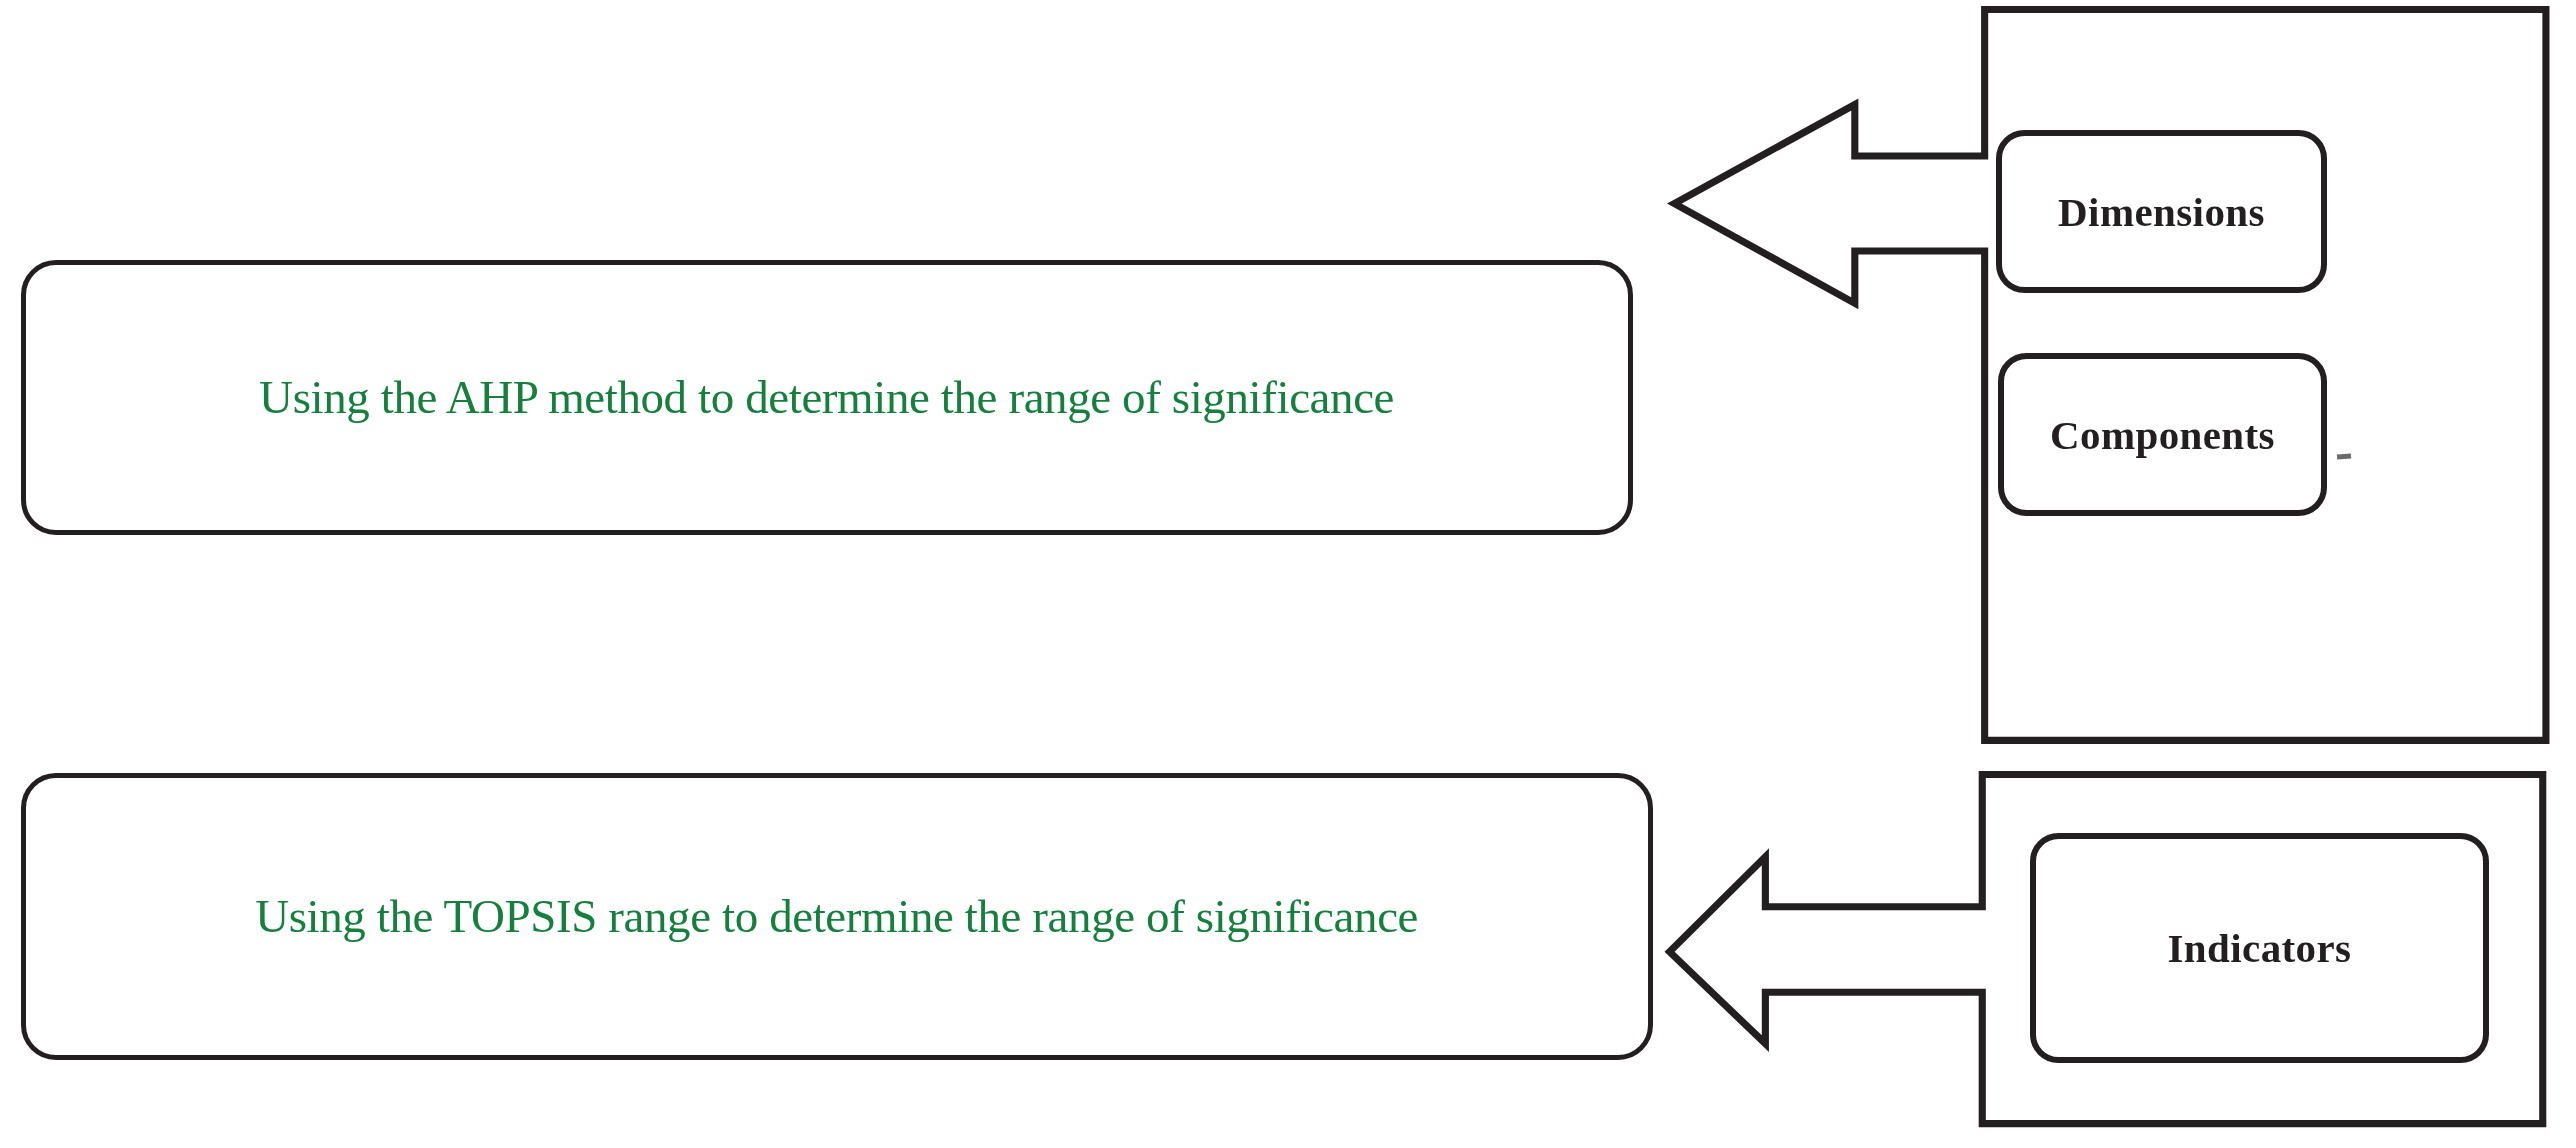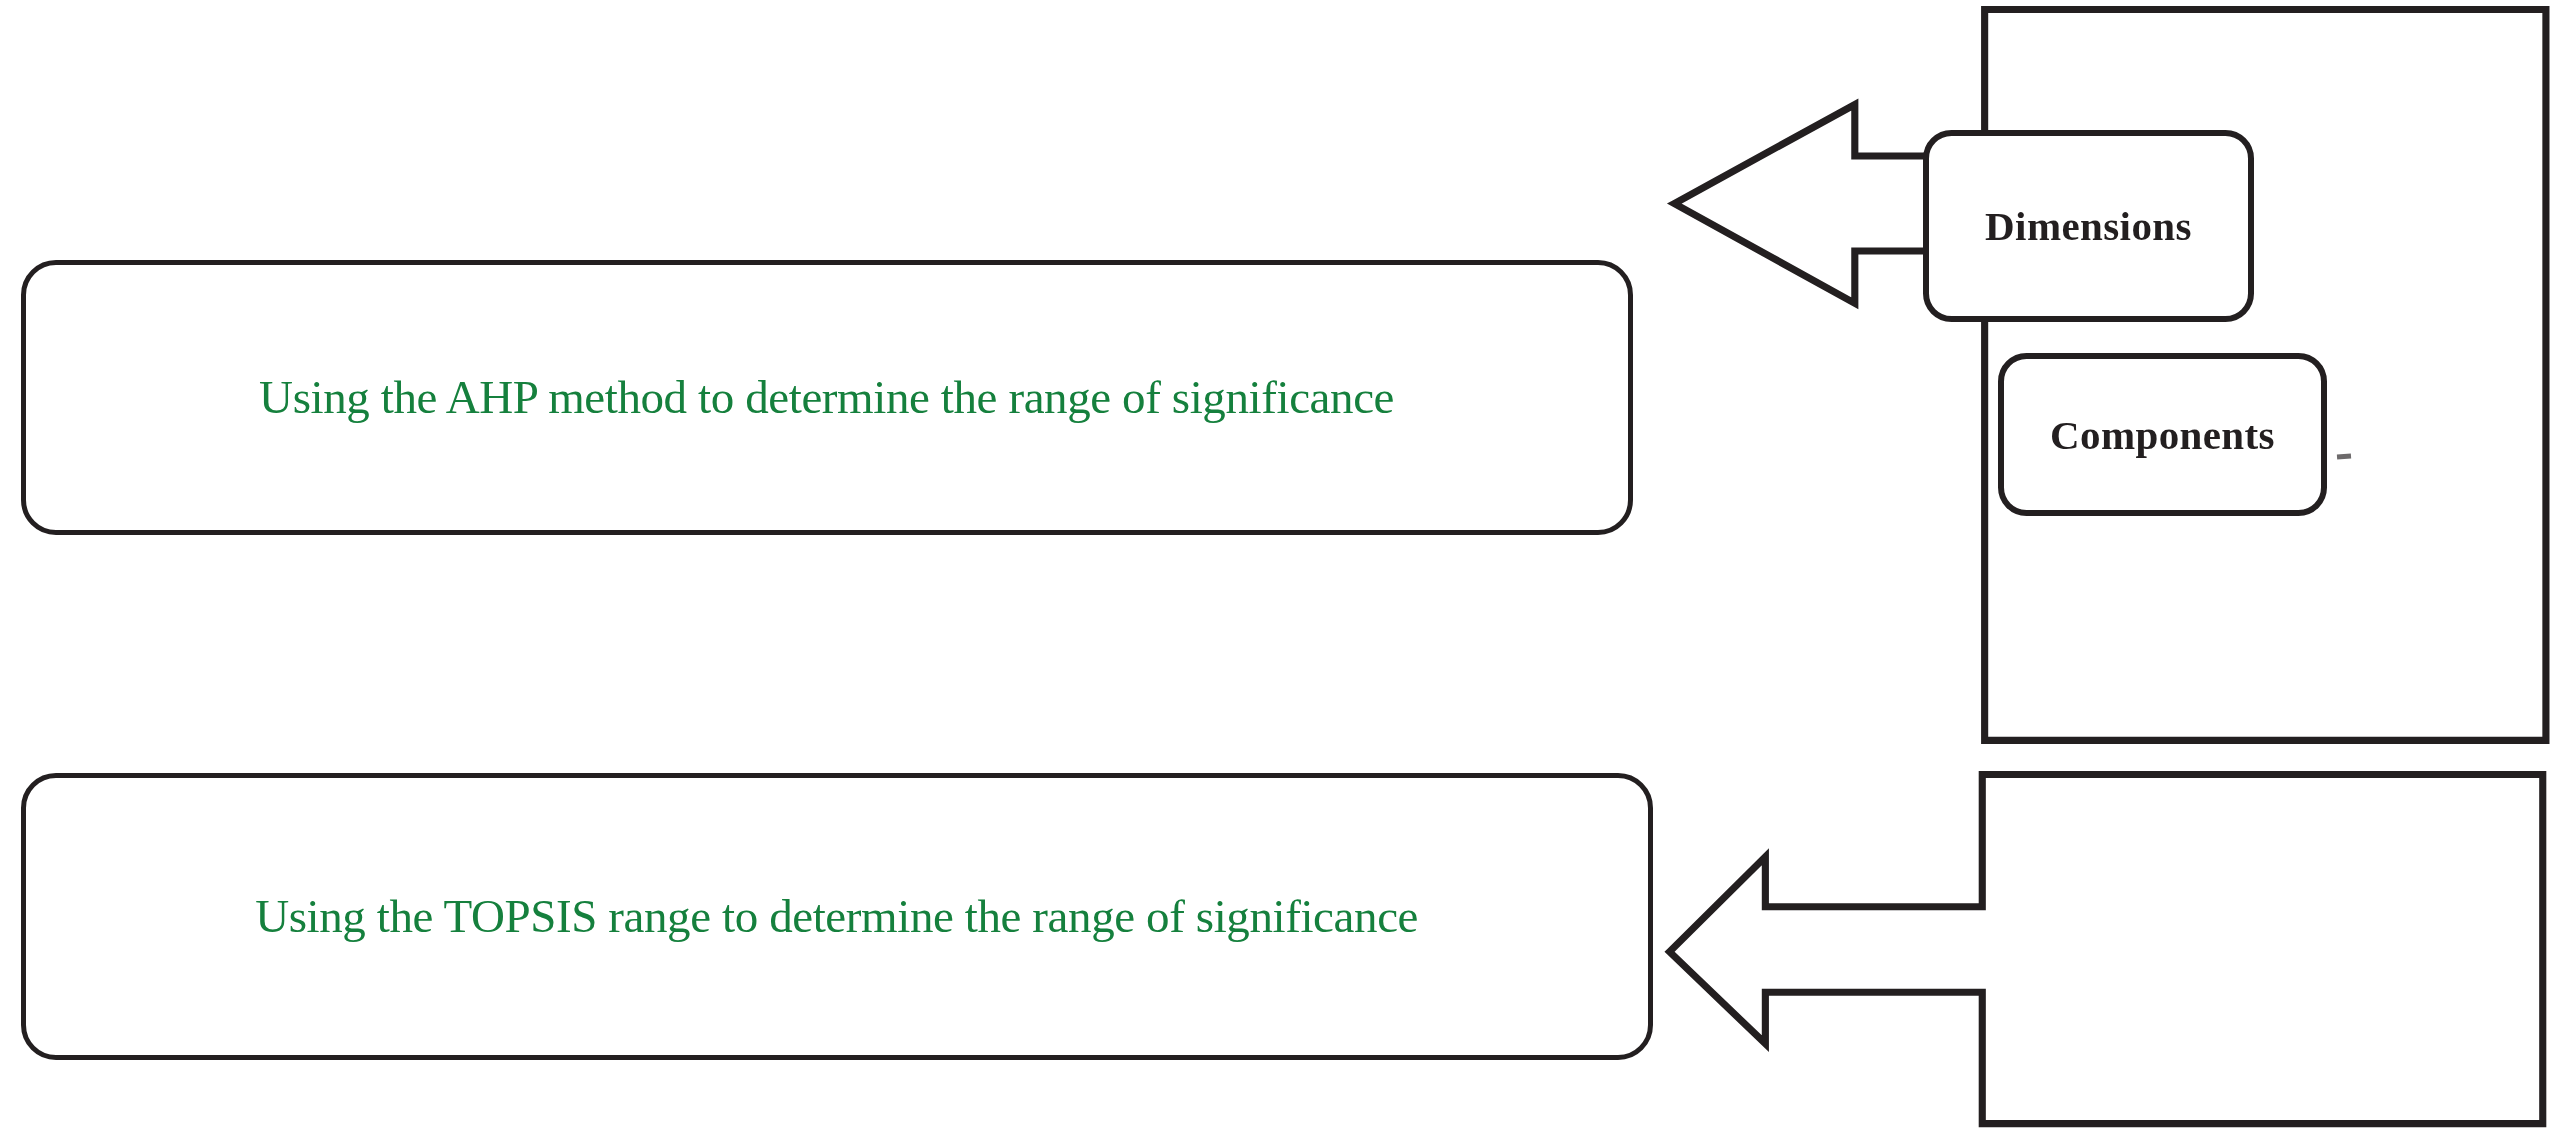--- a/index.html
+++ b/index.html
@@ -76,24 +76,24 @@
   .criterion-label {
     font-family: "Liberation Serif", "DejaVu Serif", serif;
     font-size: 41px;
     font-weight: 700;
     color: #231f20;
     text-align: center;
     letter-spacing: 0.4px;
     white-space: nowrap;
   }
   #box-dimensions {
-    left: 1923px;
+    left: 1996px;
     top: 130px;
     width: 331px;
-    height: 192px;
+    height: 163px;
   }
   #box-components {
     left: 1998px;
     top: 353px;
     width: 329px;
     height: 163px;
   }
   #box-indicators {
     left: 2030px;
     top: 833px;
@@ -155,15 +155,18 @@
 
   <div class="criterion-box" id="box-dimensions">
     <span class="criterion-label">Dimensions</span>
   </div>
 
   <div class="criterion-box" id="box-components">
     <span class="criterion-label">Components</span>
   </div>
   <div id="components-artifact"></div>
 
+  <div class="criterion-box" id="box-indicators">
+    <span class="criterion-label">Indicators</span>
+  </div>
 
 </div>
 
 
 </body></html>

